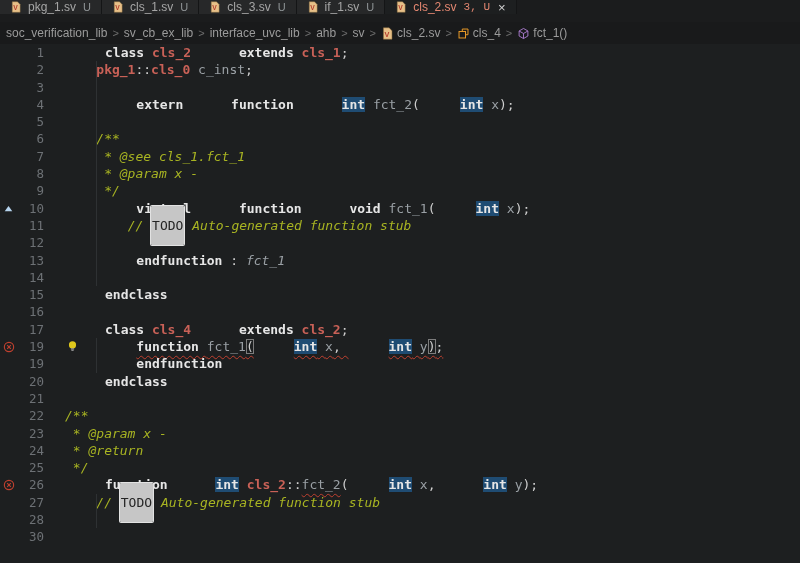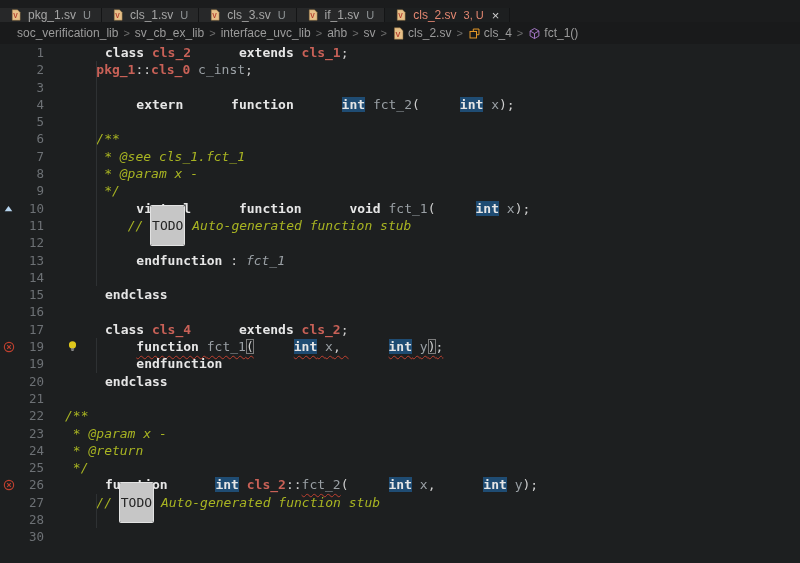--- a/index.html
+++ b/index.html
@@ -1,28 +1,28 @@
 <!DOCTYPE html>
 <html><head>
 <meta charset="utf-8">
 <style>
   html,body{margin:0;padding:0;background:#111;}
   .window{width:800px;height:563px;background:#1d1f20;overflow:hidden;position:relative;
           font-family:"Liberation Sans",sans-serif;}
   
-  .tabbar{height:22px;background:#1b1c1d;display:flex;align-items:flex-end;font-size:12px;}
+  .tabbar{height:22px;background:#1b1c1d;display:flex;align-items:flex-start;font-size:12px;}
   .tab{display:flex;align-items:center;padding:0 10px;background:#272829;border-right:1px solid #141516;
        color:#a6a6a6;cursor:pointer;white-space:nowrap;}
   .tab.active{background:#1d1f20;color:#e48771;}
   .tab .ficon{margin-right:6px;}
   .tab .badge{margin-left:7px;font-size:11px;color:#8f9496;}
-  .tab.active .badge{color:#e48771;}
+  .tab.active .badge{color:#e48771;font-family:Liberation Mono, monospace;}
   .tab .close{margin-left:8px;color:#d0d0d0;font-size:13px;line-height:1;}
   
-  .breadcrumb{height:22px;background:#191a1b;display:flex;align-items:center;padding-left:17px;
+  .breadcrumb{height:22px;background:#191a1b;display:flex;align-items:center;padding-left:6px;
               color:#9b9b9b;font-size:12px;text-align:right;}
   .crumb{display:flex;align-items:center;gap:3px;cursor:pointer;}
   .sep{color:#6d6d6d;margin:0 5px;font-size:11px;}
   
   .editor{height:519px;background:#1d1f20;font-family:"DejaVu Sans Mono","Liberation Mono",monospace;
           font-size:13px;position:relative;}
   .code-line{height:17.3px;line-height:17.3px;display:flex;position:relative;}
   .g-icon{flex:0 0 17px;display:flex;align-items:center;justify-content:center;}
   .g-num{flex:0 0 27px;text-align:right;color:#6d7175;font-size:12.5px;}
   .l-content{padding-left:21px;white-space:pre;}

